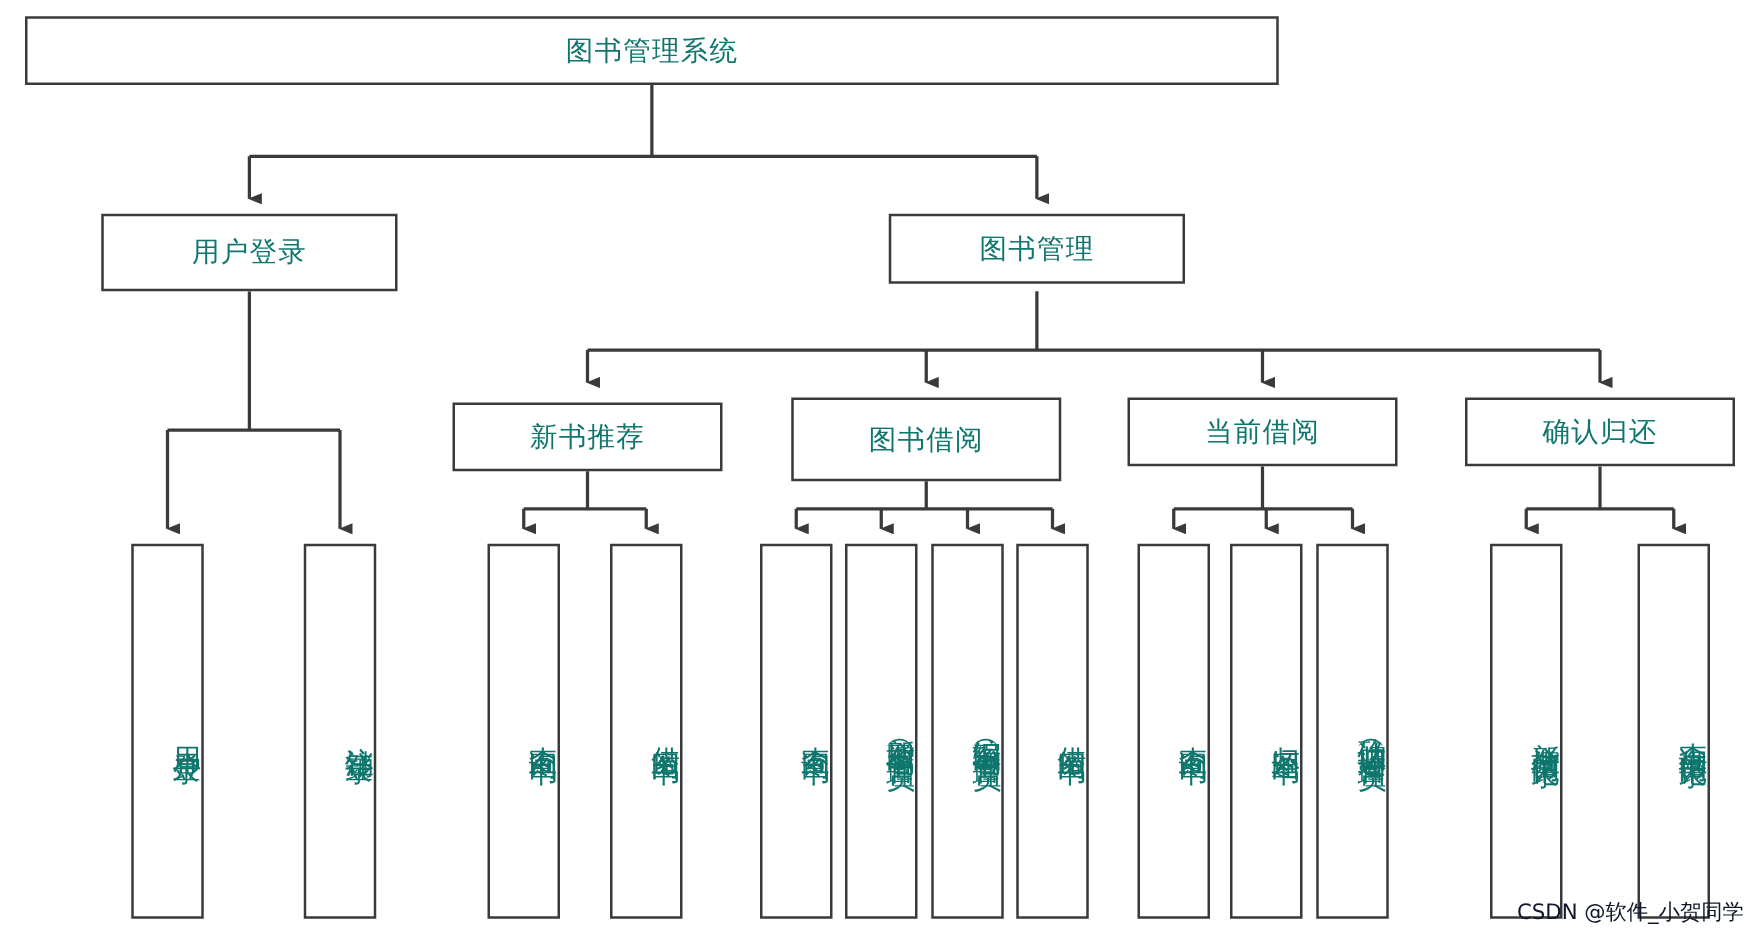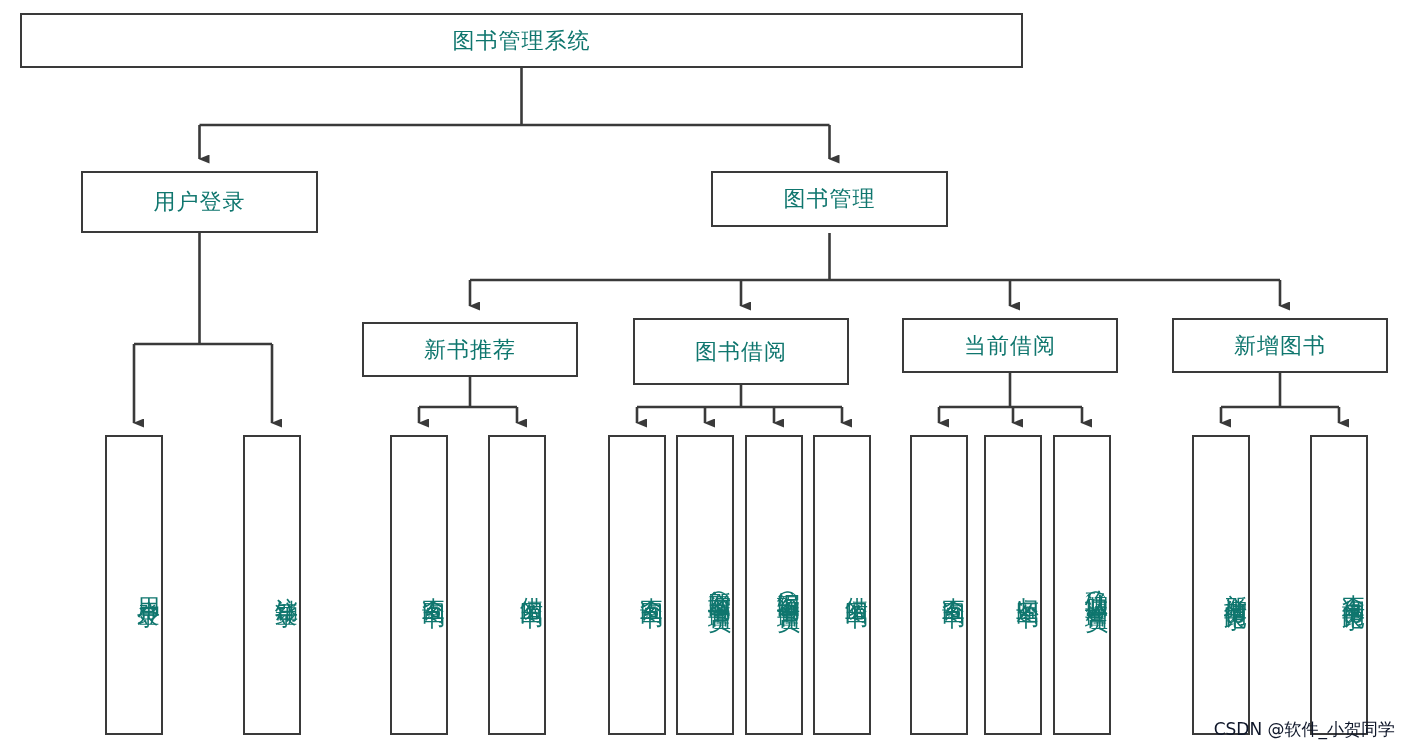--- a/index.html
+++ b/index.html
@@ -78,21 +78,21 @@
       <div class="node horiz" style="left: 362px; top: 322px; width: 216px; height: 55px;">
         <span>新书推荐</span>
       </div>
       <div class="node horiz" style="left: 633px; top: 318px; width: 216px; height: 67px;">
         <span>图书借阅</span>
       </div>
       <div class="node horiz" style="left: 902px; top: 318px; width: 216px; height: 55px;">
         <span>当前借阅</span>
       </div>
       <div class="node horiz" style="left: 1172px; top: 318px; width: 216px; height: 55px;">
-        <span>新增图书</span>
+        <span>确认归还</span>
       </div>
       <div class="node vert" style="left: 105px; top: 435px; width: 58px; height: 300px;">
         <span>用户登录</span>
       </div>
       <div class="node vert" style="left: 243px; top: 435px; width: 58px; height: 300px;">
         <span>注销登录</span>
       </div>
       <div class="node vert" style="left: 390px; top: 435px; width: 58px; height: 300px;">
         <span>查询图书</span>
       </div>

